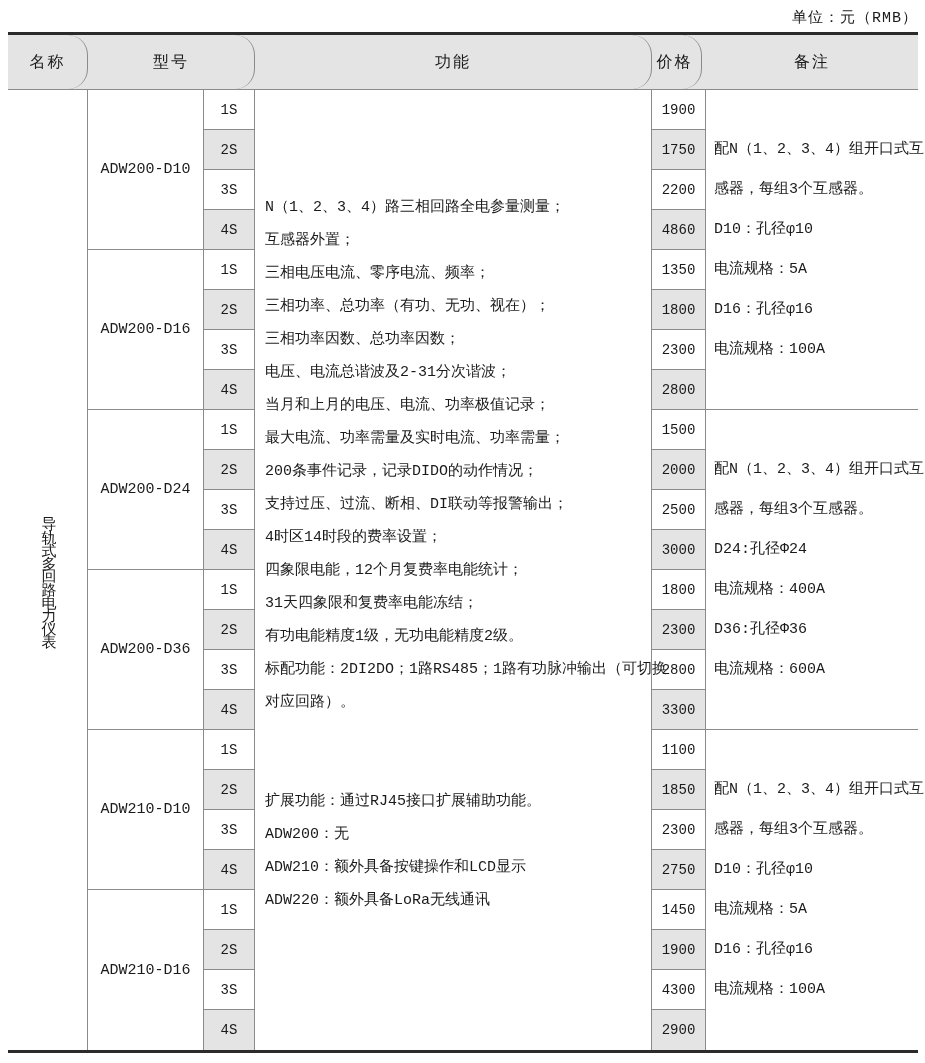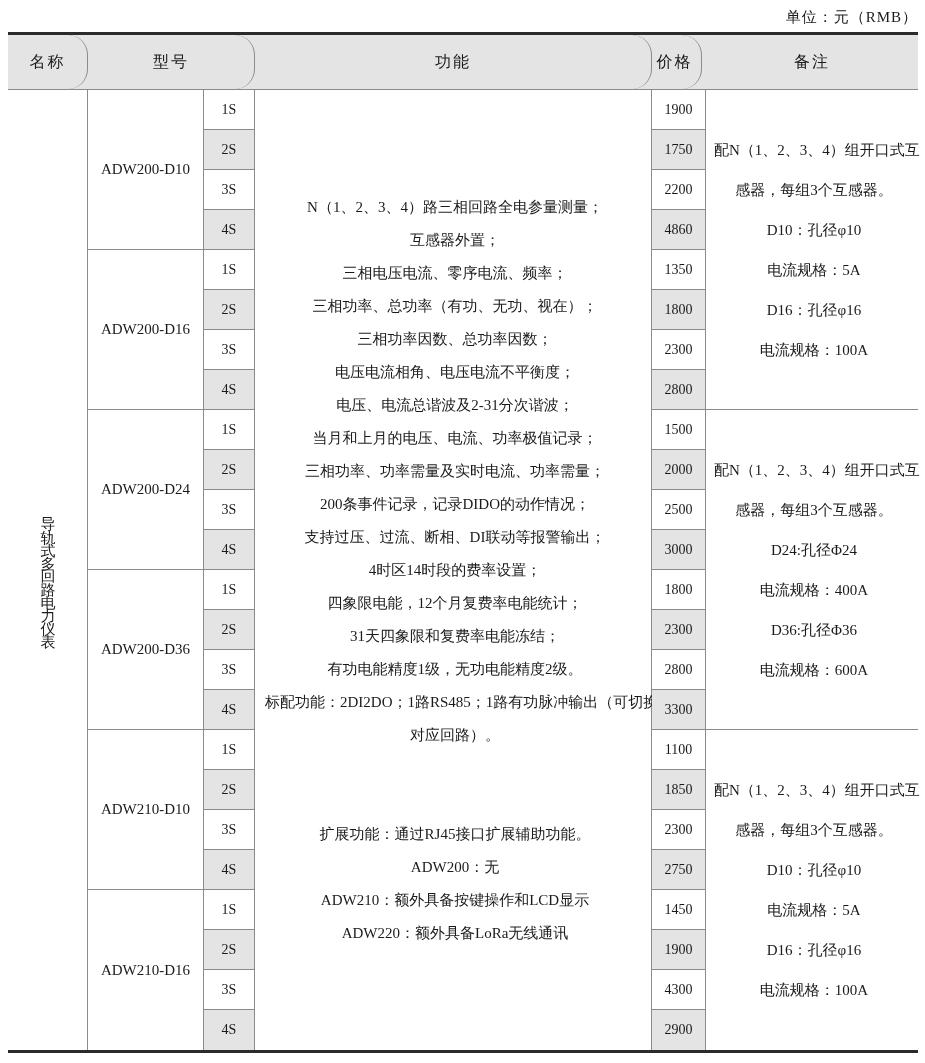--- a/index.html
+++ b/index.html
@@ -7,23 +7,22 @@
     --headerbg:#e4e4e4;
     --line:#8b8b8b;
     --thick:#2b2b2b;
     --text:#1a1a1a;
     --pagebg:#ffffff;
   }
   *{margin:0;padding:0;box-sizing:border-box;}
   html,body{background:var(--pagebg);}
   .page{
     position:relative;width:925px;height:1063px;background:var(--pagebg);
-    font-family:Liberation Serif, serif;color:var(--text);
+    font-family:Liberation Mono, monospace;color:var(--text);
     overflow:hidden;
-    text-align:center;
   }
   .unit-label{
     position:absolute;top:8px;right:7px;font-size:15px;letter-spacing:1px;
   }
   .table{position:absolute;left:8px;top:32px;width:910px;height:1021px;}
   .thick{position:absolute;left:0;width:910px;height:3px;background:var(--thick);}
   .thick.top{top:0;}
   .thick.bottom{top:1018px;}
   .header{
     position:absolute;top:3px;left:0;width:910px;height:54px;background:var(--headerbg);
@@ -124,24 +123,23 @@
         <div class="sub-cell shade">4S</div>
       </div>
 
       <div class="col col-func">
         <div class="func-content">
           <div class="func-line">N（1、2、3、4）路三相回路全电参量测量；</div>
           <div class="func-line">互感器外置；</div>
           <div class="func-line">三相电压电流、零序电流、频率；</div>
           <div class="func-line">三相功率、总功率（有功、无功、视在）；</div>
           <div class="func-line">三相功率因数、总功率因数；</div>
-          <div class="func-line">电压电流相角、电压电流不平衡度；</div>
           <div class="func-line">电压、电流总谐波及2-31分次谐波；</div>
           <div class="func-line">当月和上月的电压、电流、功率极值记录；</div>
-          <div class="func-line">三相功率、功率需量及实时电流、功率需量；</div>
+          <div class="func-line">最大电流、功率需量及实时电流、功率需量；</div>
           <div class="func-line">200条事件记录，记录DIDO的动作情况；</div>
           <div class="func-line">支持过压、过流、断相、DI联动等报警输出；</div>
           <div class="func-line">4时区14时段的费率设置；</div>
           <div class="func-line">四象限电能，12个月复费率电能统计；</div>
           <div class="func-line">31天四象限和复费率电能冻结；</div>
           <div class="func-line">有功电能精度1级，无功电能精度2级。</div>
           <div class="func-line">标配功能：2DI2DO；1路RS485；1路有功脉冲输出（可切换</div>
           <div class="func-line">对应回路）。</div>
           <div class="func-gap"></div>
           <div class="func-line">扩展功能：通过RJ45接口扩展辅助功能。</div>

